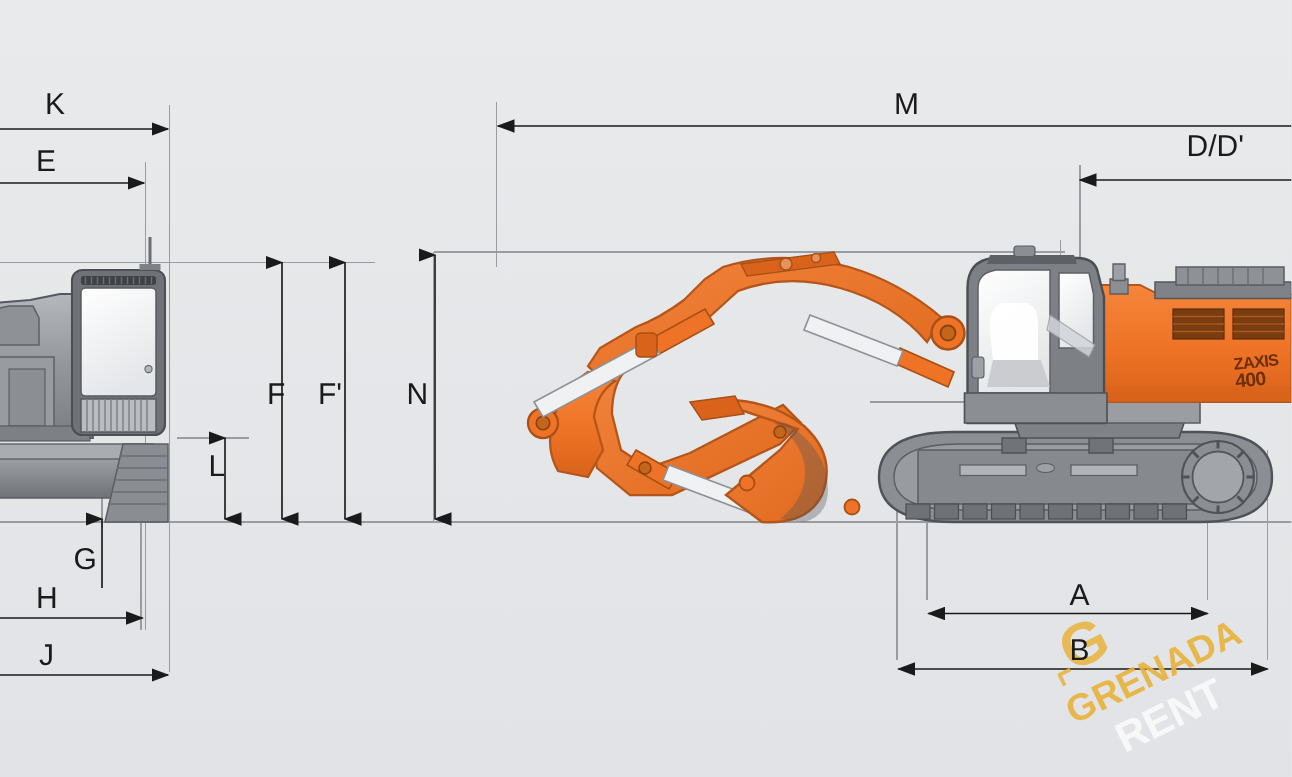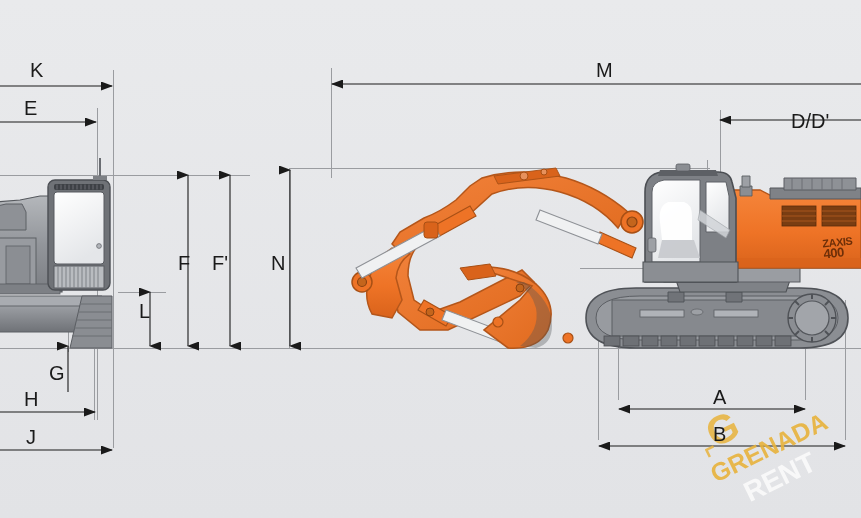--- a/index.html
+++ b/index.html
@@ -344,17 +344,17 @@
   <span class="dimlabel" style="left:30px;top:60px;">K</span>
   <span class="dimlabel" style="left:24px;top:98px;">E</span>
   <span class="dimlabel" style="left:178px;top:253px;">F</span>
   <span class="dimlabel" style="left:212px;top:253px;">F'</span>
   <span class="dimlabel" style="left:139px;top:301px;">L</span>
   <span class="dimlabel" style="left:49px;top:363px;">G</span>
   <span class="dimlabel" style="left:24px;top:389px;">H</span>
   <span class="dimlabel" style="left:26px;top:427px;">J</span>
   <span class="dimlabel" style="left:271px;top:253px;">N</span>
   <span class="dimlabel" style="left:596px;top:60px;">M</span>
-  <span class="dimlabel" style="left:791px;top:111px;">D/D'</span>
+  <span class="dimlabel" style="left:791px;top:88px;">D/D'</span>
   <span class="dimlabel" style="left:713px;top:387px;">A</span>
   <span class="dimlabel" style="left:713px;top:424px;">B</span>
 
 </div>
 
 </body></html>

